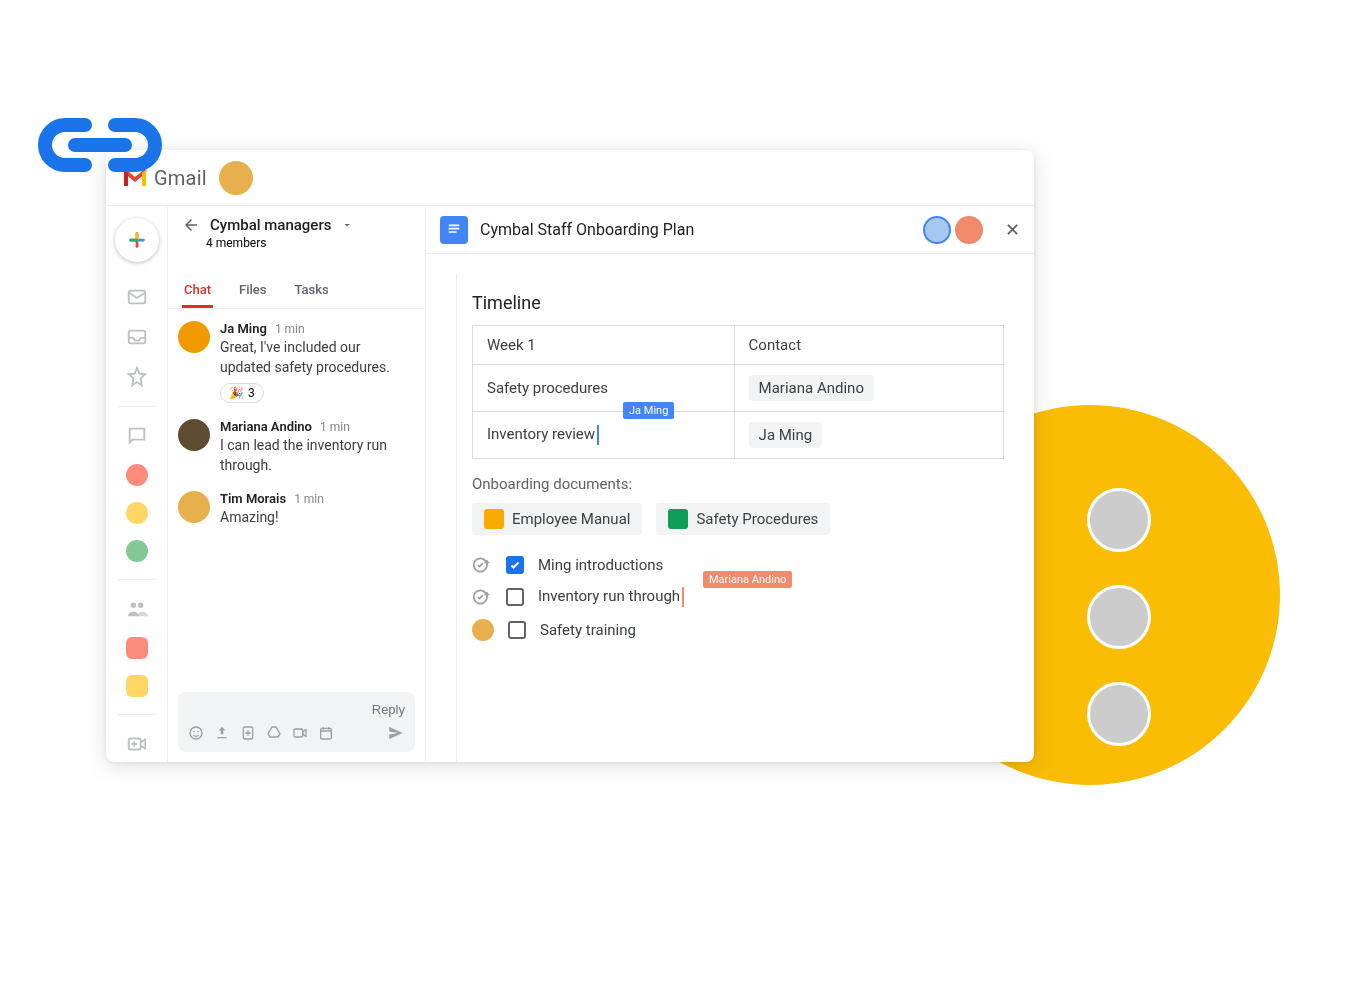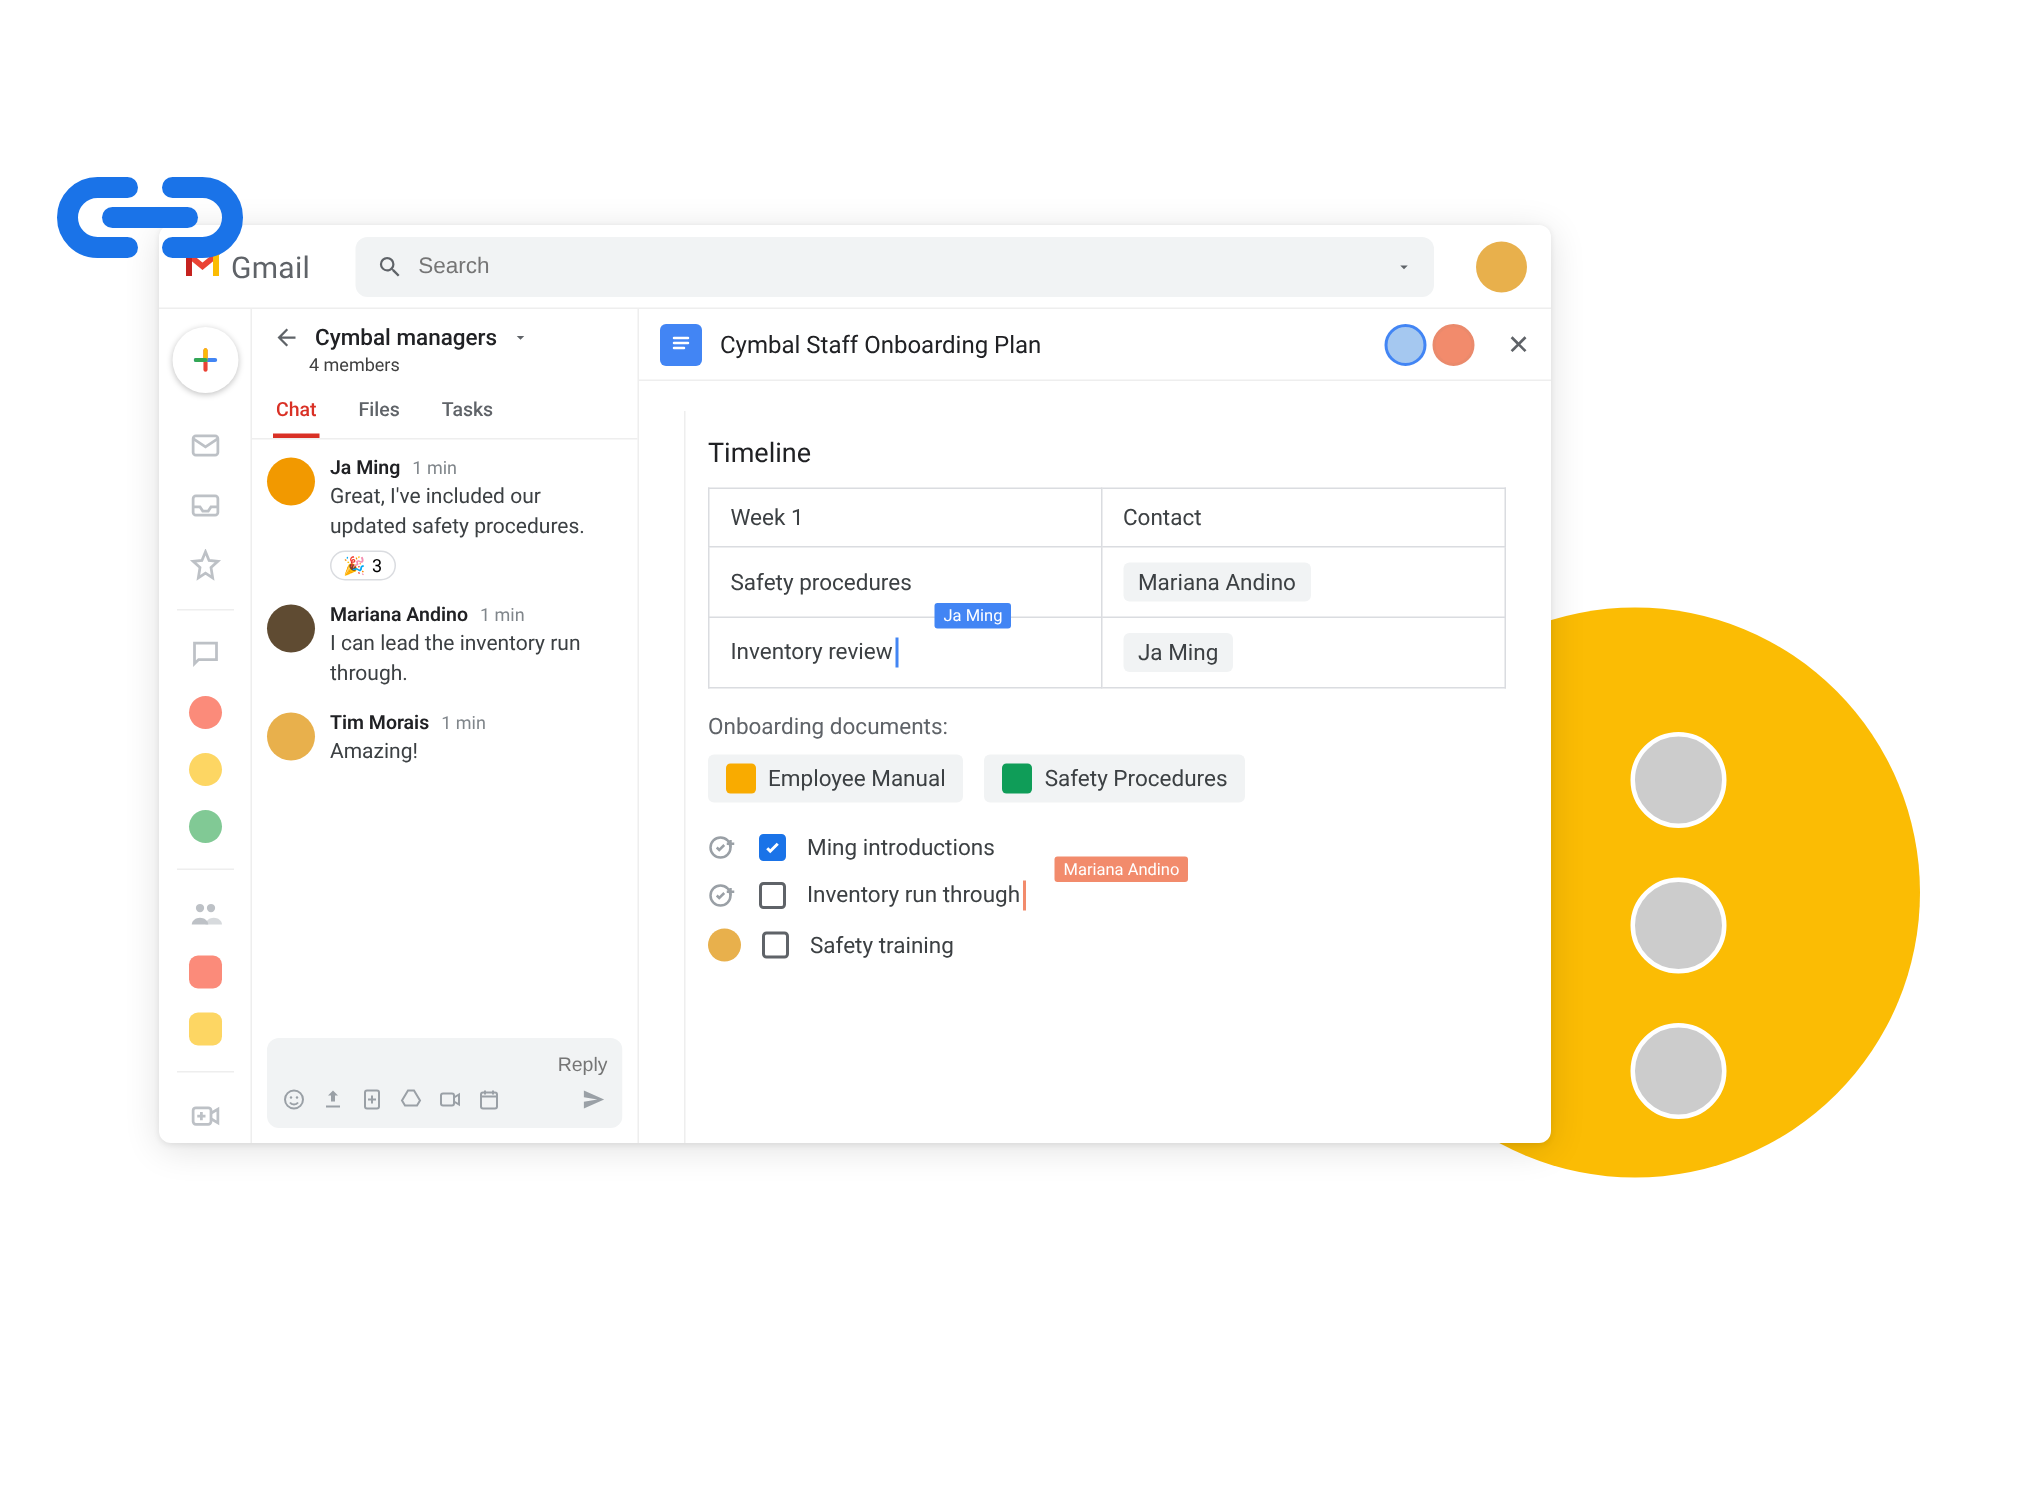--- a/index.html
+++ b/index.html
@@ -56,20 +56,21 @@
   .gm-header {
     height: 56px;
     display: flex;
     align-items: center;
     padding: 0 16px;
     gap: 12px;
     border-bottom: 1px solid #eee;
   }
   .gm-logo {
     display: flex;
+    align-items: center;
     gap: 6px;
   }
   .gm-logo-text {
     color: #5f6368;
     font-size: 20px;
     letter-spacing: 0.2px;
   }
   .search-bar {
     flex: 1;
     height: 40px;
@@ -167,23 +168,23 @@
     align-items: center;
     gap: 10px;
   }
   .chat-title {
     font-size: 15px;
     font-weight: 500;
     color: #202124;
   }
   .chat-sub {
     font-size: 12px;
-    color: #404040;
+    color: #000000;
     padding-left: 38px;
-    margin-bottom: 8px;
+    margin-bottom: 24px;
   }
   .tabs {
     display: flex;
     gap: 24px;
     padding: 0 14px;
     border-bottom: 1px solid #eee;
   }
   .tab {
     font-size: 13px;
     padding: 8px 2px;
@@ -456,29 +457,20 @@
     <div class="gm-logo">
       <svg width="26" height="20" viewBox="0 0 26 20">
         <path d="M2 2 L13 11 L24 2" fill="none" stroke="#ea4335" stroke-width="3"></path>
         <path d="M2 2 V18 H6 V7" fill="#4285f4"></path>
         <path d="M24 2 V18 H20 V7" fill="#34a853"></path>
         <path d="M2 2 L13 11 L24 2 L24 5 L13 14 L2 5 Z" fill="#ea4335"></path>
         <path d="M2 2 L6 5 V18 H2 Z" fill="#c5221f"></path>
         <path d="M24 2 L20 5 V18 H24 Z" fill="#fbbc04"></path>
       </svg>
       <span class="gm-logo-text">Gmail</span>
-    </div>
-    <div class="search-bar">
-      <svg width="18" height="18" viewBox="0 0 24 24" fill="#5f6368">
-          <path d="M15.5 14h-.79l-.28-.27A6.471 6.471 0 0016 9.5 6.5 6.5 0 109.5 16c1.61 0 3.09-.59 4.23-1.57l.27.28v.79l5 4.99L20.49 19l-4.99-5zm-6 0C7.01 14 5 11.99 5 9.5S7.01 5 9.5 5 14 7.01 14 9.5 11.99 14 9.5 14z"></path>
-        </svg>
-      <input placeholder="Search" style="">
-      <svg width="12" height="12" viewBox="0 0 24 24" fill="#5f6368">
-          <path d="M7 10l5 5 5-5z"></path>
-        </svg>
     </div>
     <div class="header-avatar"></div>
   </div>
 
   <div class="gm-body">
 
     <div class="rail">
       <div class="compose-btn">
         <svg width="22" height="22" viewBox="0 0 24 24">
             <path d="M12 5v14" stroke="#ea4335" stroke-width="3" stroke-linecap="round"></path>

